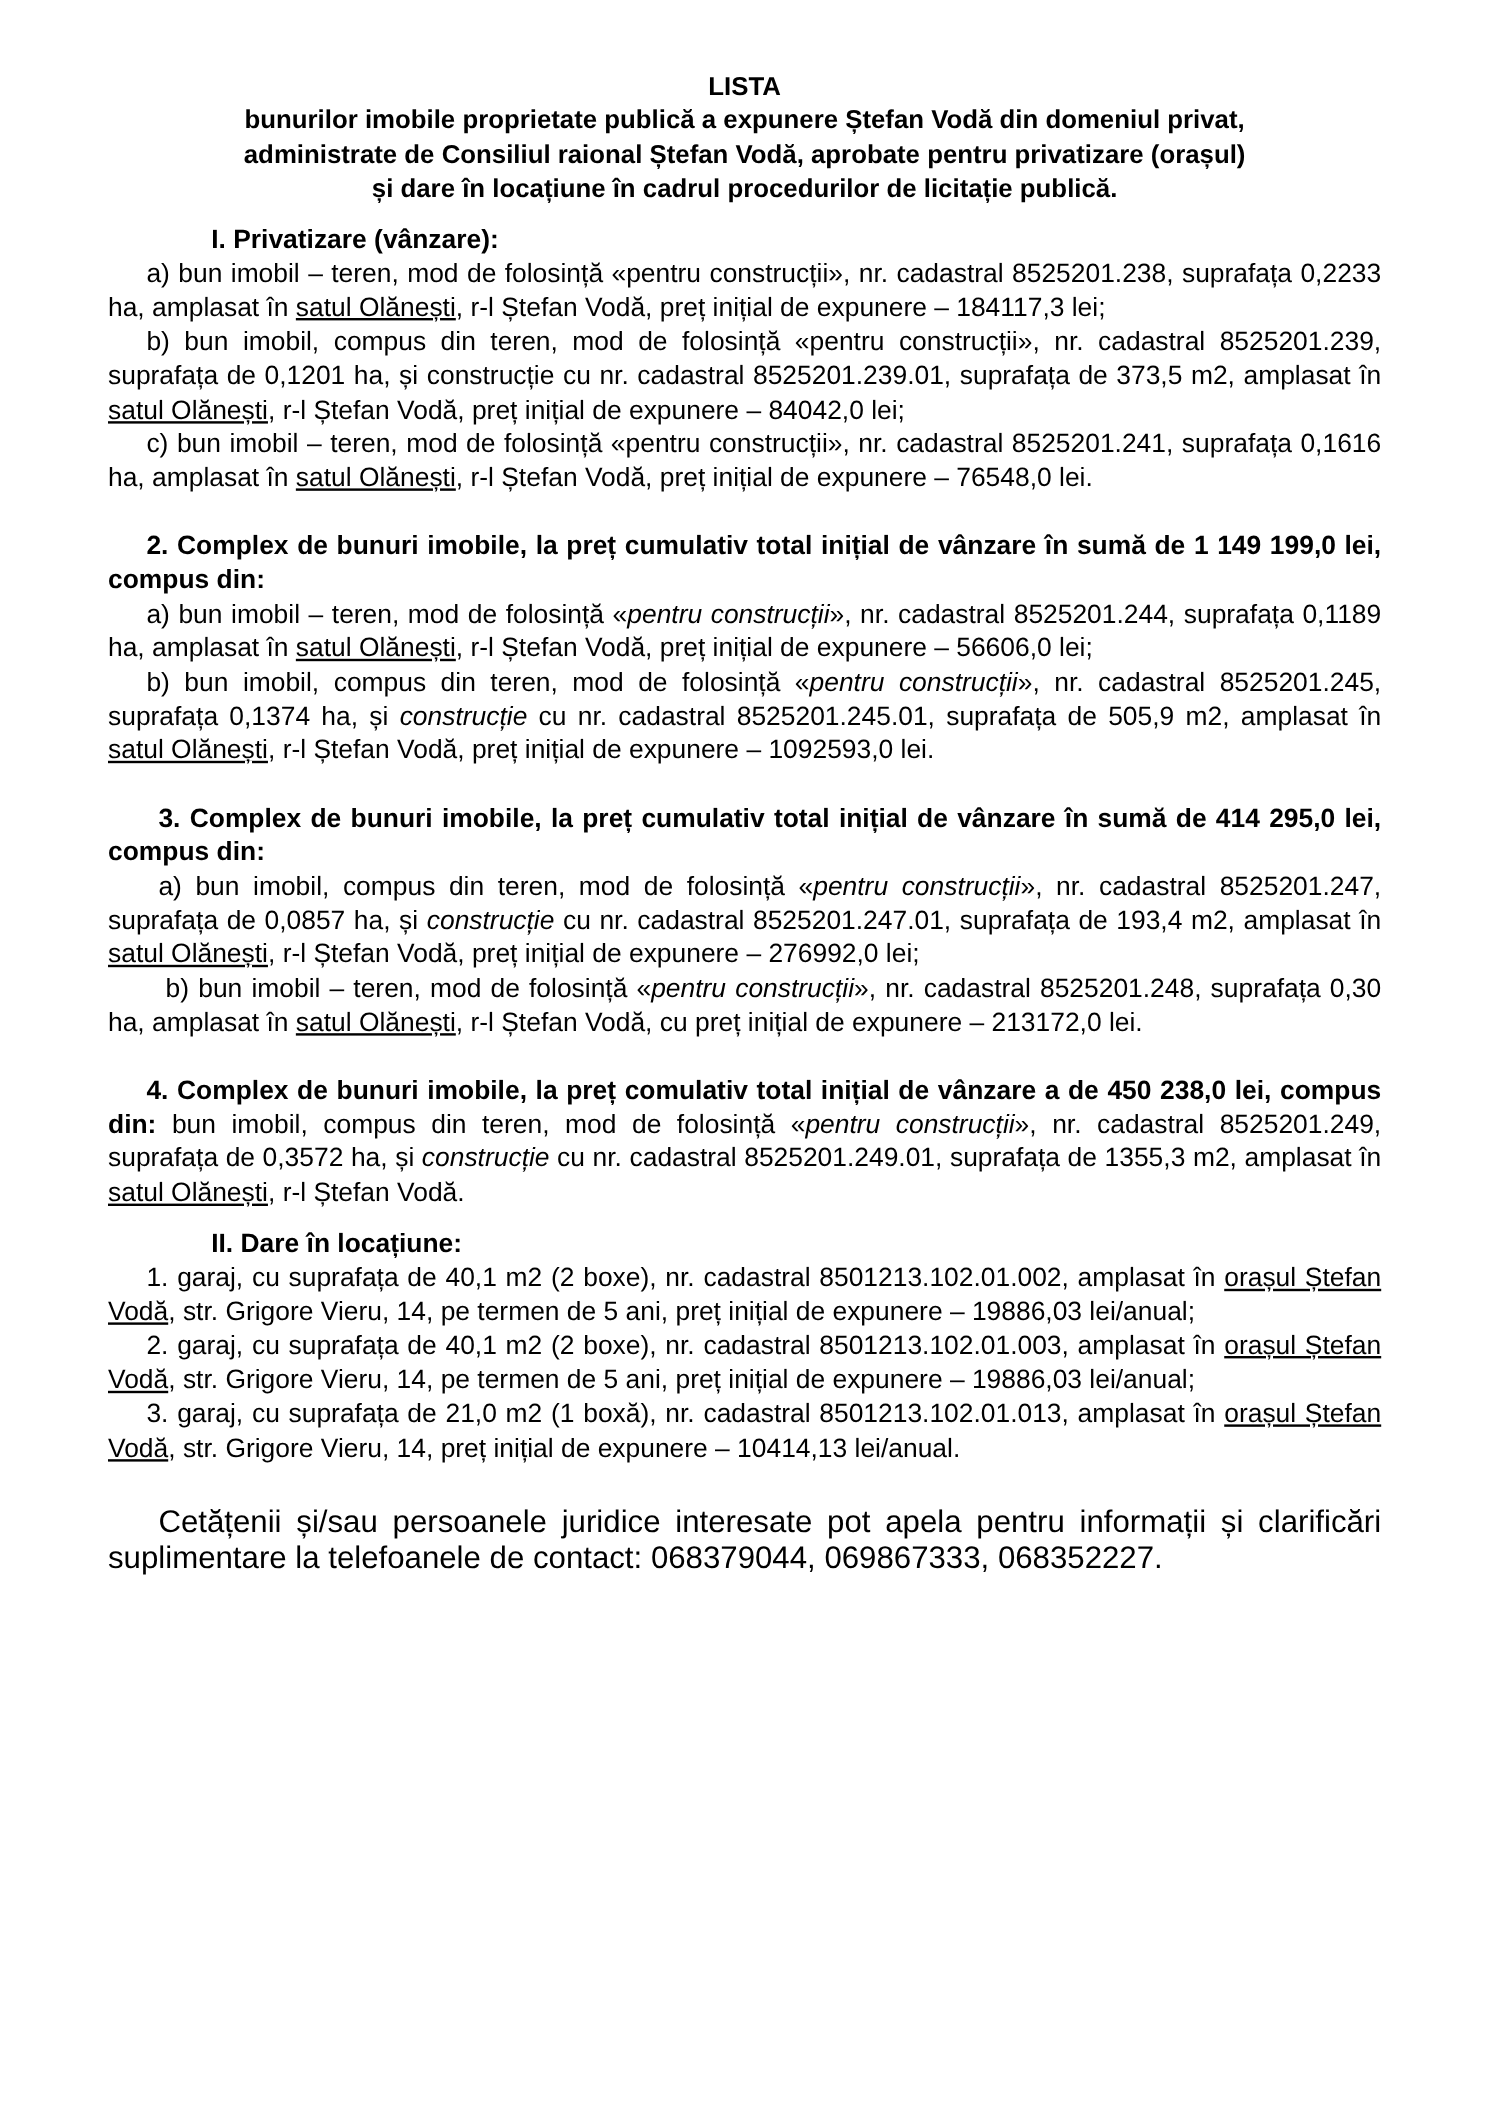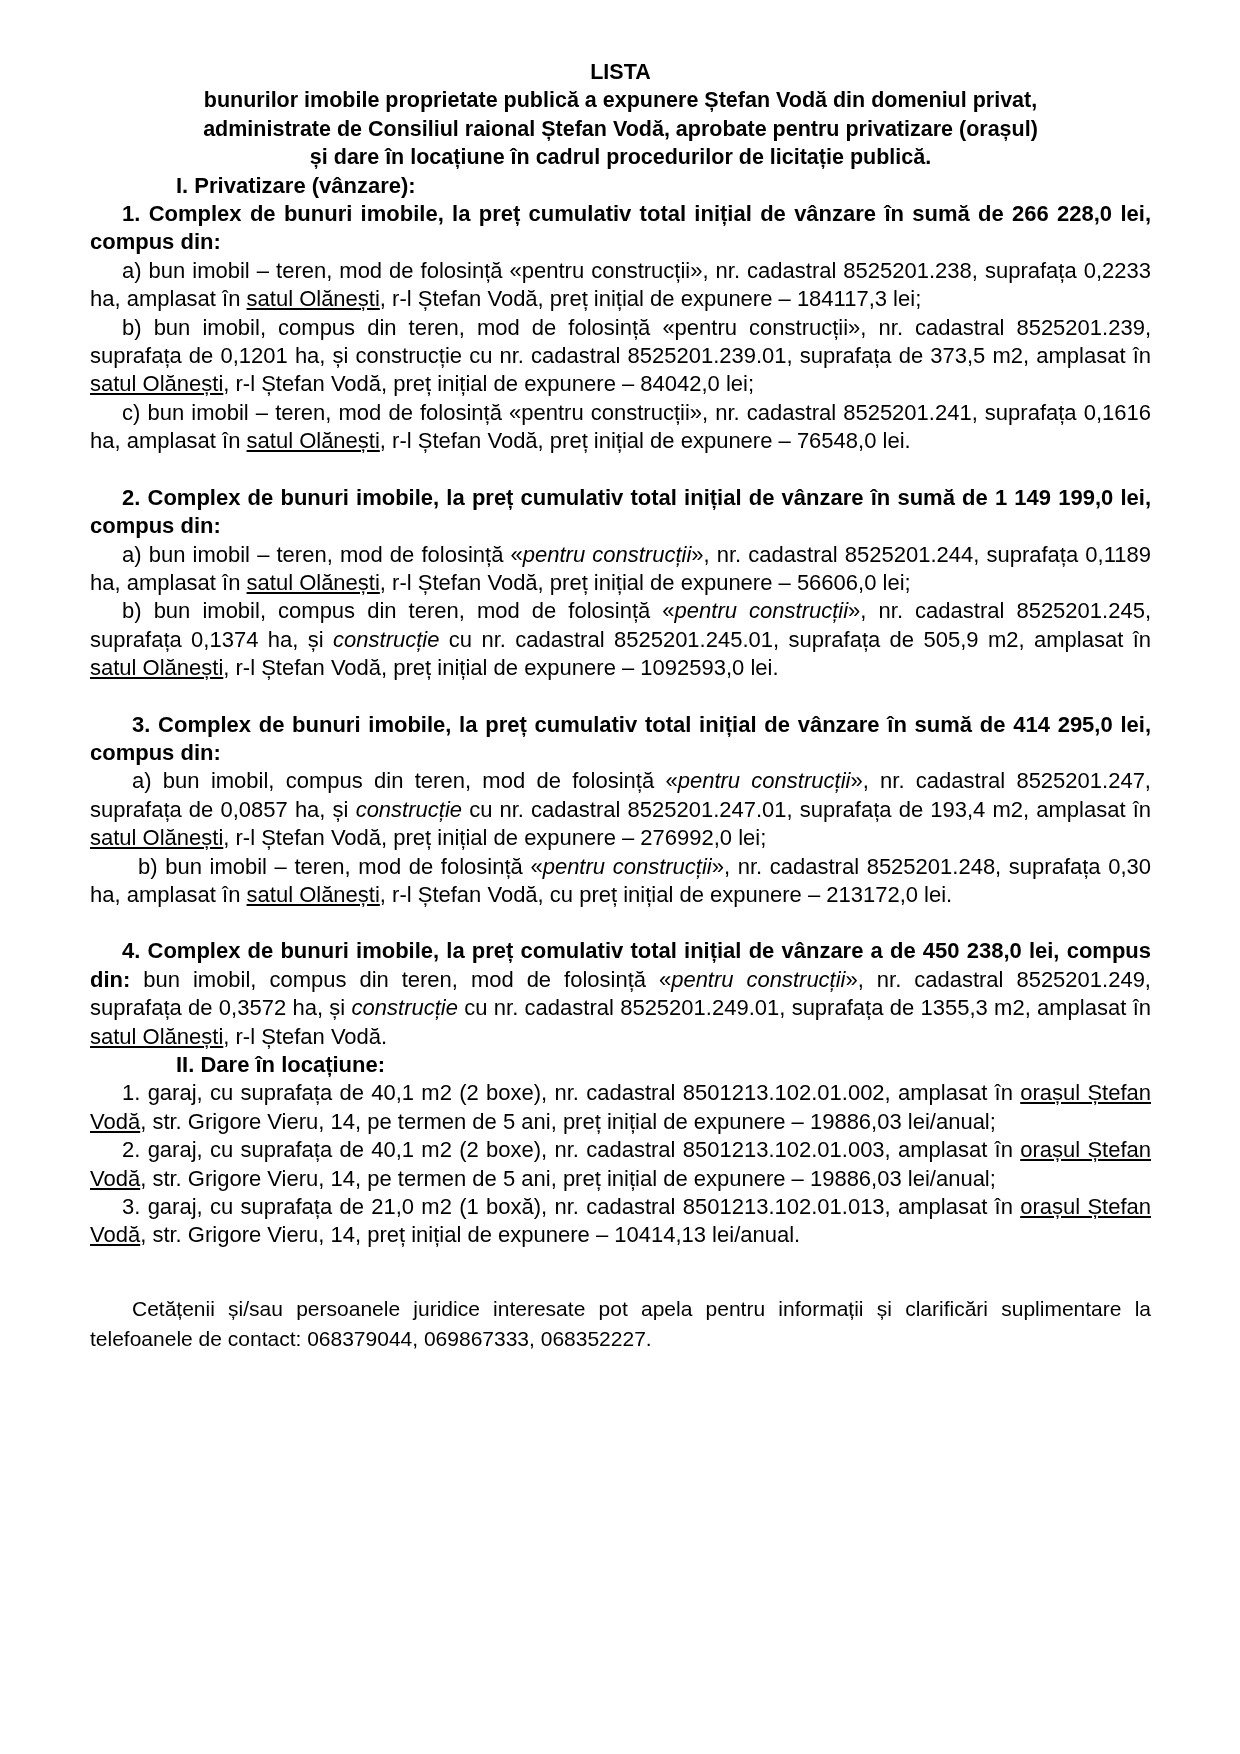--- a/index.html
+++ b/index.html
@@ -7,40 +7,39 @@
   .page {
     position: absolute; left: 90px; top: 58px; width: 1061px;
     font-family: Liberation Sans, sans-serif;
     color: #000000; font-size: 22px; line-height: 28.4px;
   }
   .title { text-align: center; font-weight: bold; font-size: 21.5px; line-height: 28.4px; }
   p { margin: 0; text-align: justify; }
   .ind { text-indent: 32px; }
   .ind2 { text-indent: 42px; }
   .ind3 { text-indent: 48px; }
-  .sec { font-weight: bold; padding-left: 86px; }
+  .sec { font-weight: bold; padding-left: 86px; margin-top: 14px; }
   .bold { font-weight: bold; }
   .u { text-decoration: underline; }
   .i { font-style: italic; }
   .gap { height: 28px; }
-  .contact { font-size: 21px; line-height: 30px; text-indent: 42px; margin-top: 12px; }
+  .contact { font-size: 26px; line-height: 30px; text-indent: 42px; }
 </style>
 </head>
 <body>
 
 <div class="page">
 
   <div class="title">LISTA</div>
   <div class="title">bunurilor imobile proprietate publică a expunere Ștefan Vodă din domeniul privat,</div>
   <div class="title">administrate de Consiliul raional Ștefan Vodă, aprobate pentru privatizare (orașul)</div>
   <div class="title">și dare în locațiune în cadrul procedurilor de licitație publică.</div>
 
   <div class="sec">I. Privatizare (vânzare):</div>
 
-  <p class="ind bold">1. Complex de bunuri imobile, la preț cumulativ total inițial de vânzare în sumă de 266 228,0 lei, compus din:</p>
   <p class="ind"><span>a) bun imobil – teren, mod de folosință «pentru construcții», nr. cadastral 8525201.238, suprafața 0,2233 ha, amplasat în </span><span class="u">satul Olănești</span><span>, r-l Ștefan Vodă, preț inițial de expunere – 184117,3 lei;</span></p>
   <p class="ind"><span>b) bun imobil, compus din teren, mod de folosință «pentru construcții», nr. cadastral 8525201.239, suprafața de 0,1201 ha, și construcție cu nr. cadastral 8525201.239.01, suprafața de 373,5 m2, amplasat în </span><span class="u">satul Olănești</span><span>, r-l Ștefan Vodă, preț inițial de expunere – 84042,0 lei;</span></p>
   <p class="ind"><span>c) bun imobil – teren, mod de folosință «pentru construcții», nr. cadastral 8525201.241, suprafața 0,1616 ha, amplasat în </span><span class="u">satul Olănești</span><span>, r-l Ștefan Vodă, preț inițial de expunere – 76548,0 lei.</span></p>
 
   <div class="gap"></div>
 
   <p class="ind bold">2. Complex de bunuri imobile, la preț cumulativ total inițial de vânzare în sumă de 1 149 199,0 lei, compus din:</p>
   <p class="ind"><span>a) bun imobil – teren, mod de folosință «</span><span class="i">pentru construcții</span><span>», nr. cadastral 8525201.244, suprafața 0,1189 ha, amplasat în </span><span class="u">satul Olănești</span><span>, r-l Ștefan Vodă, preț inițial de expunere – 56606,0 lei;</span></p>
   <p class="ind"><span>b) bun imobil, compus din teren, mod de folosință «</span><span class="i">pentru construcții</span><span>», nr. cadastral 8525201.245, suprafața 0,1374 ha, și </span><span class="i">construcție</span><span> cu nr. cadastral 8525201.245.01, suprafața de 505,9 m2, amplasat în </span><span class="u">satul Olănești</span><span>, r-l Ștefan Vodă, preț inițial de expunere – 1092593,0 lei.</span></p>
 

